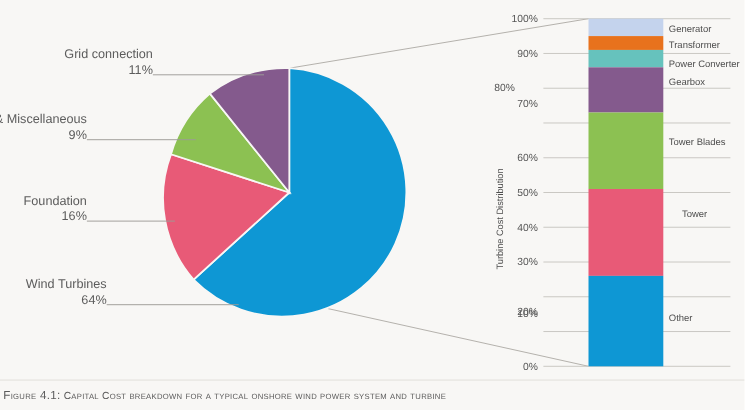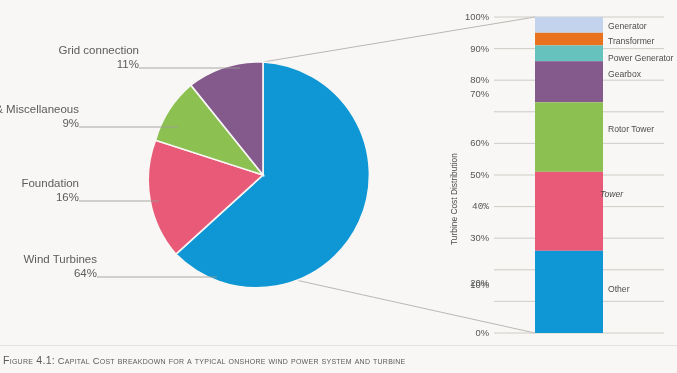--- a/index.html
+++ b/index.html
@@ -147,38 +147,38 @@
     <span class="pct">16%</span>
   </div>
 
   <div class="pie-label" style="right:580px; top:253px; width:180px;">
     <span>Wind Turbines</span>
     <span class="pct">64%</span>
   </div>
 
   <div class="tick-label" style="left:455px; top:11px;">100%</div>
   <div class="tick-label" style="left:455px; top:42.6px;">90%</div>
-  <div class="tick-label" style="left:455px; top:74.2px;text-align:right;">80%</div>
+  <div class="tick-label" style="left:434px; top:74.2px;text-align:right;">80%</div>
   <div class="tick-label" style="left:455px; top:88px;">70%</div>
   <div class="tick-label" style="left:455px; top:137.4px;">60%</div>
   <div class="tick-label" style="left:455px; top:169px;">50%</div>
-  <div class="tick-label" style="left:455px; top:200.6px;font-family:Liberation Mono, monospace;">40%</div>
+  <div class="tick-label" style="left:455px; top:200.6px;">40%</div>
   <div class="tick-label" style="left:455px; top:232.2px;">30%</div>
   <div class="tick-label" style="left:455px; top:277px;">20%</div>
   <div class="tick-label" style="left:455px; top:279px;">10%</div>
   <div class="tick-label" style="left:455px; top:327px;">0%</div>
 
   <div id="axis-title" style="left:449px; top:245px;">Turbine Cost Distribution</div>
 
   <div class="legend-label" style="left:608px; top:21px;">Generator</div>
   <div class="legend-label" style="left:608px; top:36px;text-align:center;">Transformer</div>
-  <div class="legend-label" style="left:608px; top:53px;">Power Generator</div>
+  <div class="legend-label" style="left:608px; top:53px;">Power Converter</div>
   <div class="legend-label" style="left:608px; top:69px;">Gearbox</div>
-  <div class="legend-label" style="left:608px; top:124px;">Rotor Tower</div>
-  <div class="legend-label" style="left:600px; top:189px;font-style:italic;">Tower</div>
+  <div class="legend-label" style="left:608px; top:124px;">Tower Blades</div>
+  <div class="legend-label" style="left:620px; top:189px;">Tower</div>
   <div class="legend-label" style="left:608px; top:284px;">Other</div>
 
   <div id="rule"></div>
   <div id="caption">
     <span class="lead">Figure 4.1:</span>
     <span>Capital Cost breakdown for a typical onshore wind power system and turbine</span>
   </div>
 
 </div>
 

